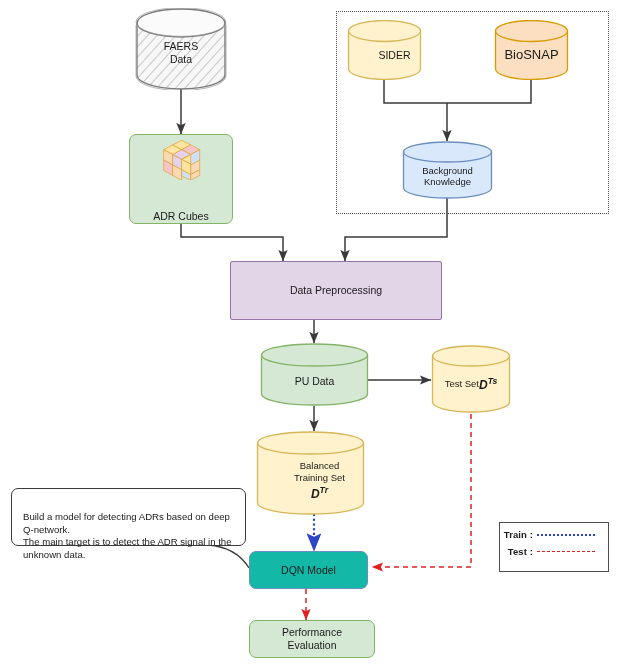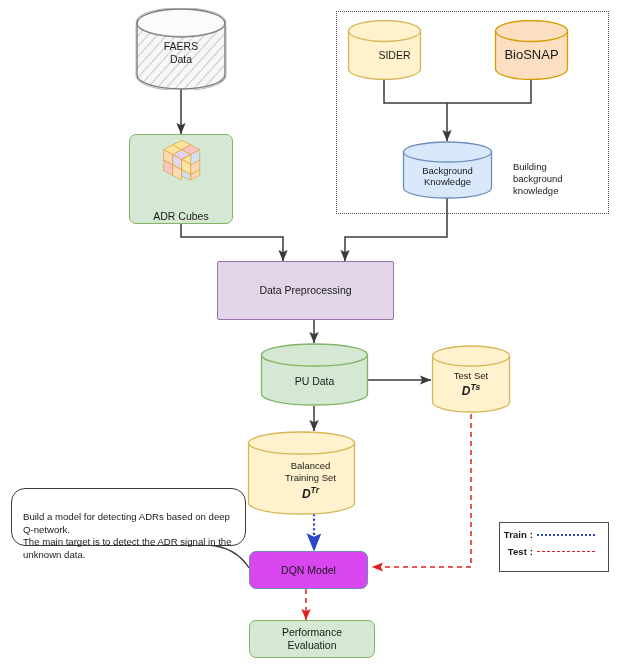--- a/index.html
+++ b/index.html
@@ -10,38 +10,38 @@
   svg.layer{position:absolute;left:0;top:0;width:618px;height:666px;overflow:visible;}
   .node{position:absolute;box-sizing:border-box;display:flex;align-items:center;
         justify-content:center;text-align:center;line-height:1.22;}
   .lbl{white-space:pre-line;}
 
   
   .box{border-radius:2px;gap:28px;}
   .rbox{border-radius:7px;}
   .green-fill{background:#d5e8d4;border:1.3px solid #82b366;}
   .purple-fill{background:#e1d5e7;border:1.3px solid #9673a6;}
-  .blue-fill{background:#d946ef;border:1.3px solid #6c8ebf;}
+  .blue-fill{background:#14b8a6;border:1.3px solid #6c8ebf;}
 
   
   .cyl{position:absolute;}
   .cyl .cyl-svg{position:absolute;left:0;top:0;}
   .cyl .cyl-txt{position:absolute;left:0;right:0;display:flex;align-items:center;
                 justify-content:center;text-align:center;line-height:1.2;}
 
   .sup{font-style:italic;font-weight:bold;}
   .sup sup{font-size:.72em;font-weight:bold;font-style:italic;margin-top:22px;}
 
   
   .group-frame{position:absolute;border:1.2px dotted #4d4d4d;background:transparent;}
   .group-cap{position:absolute;line-height:1.28;text-align:left;white-space:pre-line;}
 
   
   .callout{position:absolute;background:#ffffff;border:1.3px solid #3a3a3a;
-           border-radius:14px;box-sizing:border-box;padding:9px 10px 8px 11px;
+           border-radius:7px;box-sizing:border-box;padding:9px 10px 8px 11px;
            line-height:1.33;white-space:pre-line;text-align:left;}
 
   
   .legend{position:absolute;background:#ffffff;border:1.5px solid #4d4d4d;
           box-sizing:border-box;display:flex;flex-direction:column;
           justify-content:center;align-items:flex-end;padding:0 13px 8px 0;gap:6px;}
   .legend-row{display:flex;align-items:center;gap:4px;}
   .legend-row .lg-label{font-weight:bold;font-size:9.5px;letter-spacing:.1px;}
   .legend-row .lg-line{width:58px;height:0;}
   .lg-train{border-top:2px dotted #2b44c8;}
@@ -93,23 +93,20 @@
     </g>
 
     <path d="M314,515 L314,551" fill="none" stroke="#2b44c8" stroke-width="2.4" stroke-dasharray="0.1 4.6" stroke-linecap="round" marker-end="url(#arrBlue)"></path>
 
     <path d="M471,414 L471,567 L372,567" fill="none" stroke="#e02020" stroke-width="1.5" stroke-dasharray="5 4" marker-end="url(#arrRed)"></path>
 
     <path d="M306,589 L306,620" fill="none" stroke="#e02020" stroke-width="1.5" stroke-dasharray="5 4" marker-end="url(#arrRed)"></path>
   </svg>
 
   <div class="group-frame" style="left:336px;top:11px;width:271px;height:201px;"></div>
-  <div class="group-cap" style="left:513px;top:161px;width:86px;font-size:9.5px;">Building
-background
-knowledge</div>
 
   <div class="cyl" style="left:134px;top:8px;width:94px;height:82px;">
     <svg class="cyl-svg" width="94" height="82" viewBox="0 0 94 82">
       <path d="M3,15 L3,67 a44,14 0 0,0 88,0 L91,15 z" fill="url(#hatch)" stroke="#7a7a7a" stroke-width="1.4"></path>
       <ellipse cx="47" cy="15" rx="44" ry="14" fill="#fbfbfb" stroke="#7a7a7a" stroke-width="1.4"></ellipse>
       <path d="M2,17 L2,68 a45,14.5 0 0,0 90,0 L92,17" fill="none" stroke="#9a9a9a" stroke-width="0.9" opacity=".8"></path>
       <ellipse cx="47" cy="14" rx="45" ry="14.3" fill="none" stroke="#9a9a9a" stroke-width="0.9" opacity=".75"></ellipse>
     </svg>
     <div class="cyl-txt lbl" style="top:28px;height:34px;font-size:10.5px;">FAERS
 Data</div>
@@ -166,44 +163,44 @@
 
   <div class="cyl" style="left:402px;top:141px;width:91px;height:58px;">
     <svg class="cyl-svg" width="91" height="58" viewBox="0 0 91 58">
       <path d="M1.5,11 L1.5,47 a44,10 0 0,0 88,0 L89.5,11 z" fill="#dae8fc" stroke="#6c8ebf" stroke-width="1.3"></path>
       <ellipse cx="45.5" cy="11" rx="44" ry="10" fill="#dae8fc" stroke="#6c8ebf" stroke-width="1.3"></ellipse>
     </svg>
     <div class="cyl-txt lbl" style="top:20px;height:30px;font-size:9.5px;">Background
 Knowledge</div>
   </div>
 
-  <div class="node box purple-fill" style="left:217px;top:261px;width:177px;height:59px;align-items:center;">
+  <div class="node box purple-fill" style="left:230px;top:261px;width:212px;height:59px;align-items:center;">
     <span style="font-size:10.5px;">Data Preprocessing</span>
   </div>
 
   <div class="cyl" style="left:260px;top:343px;width:109px;height:63px;">
     <svg class="cyl-svg" width="109" height="63" viewBox="0 0 109 63">
       <path d="M1.5,12 L1.5,51 a53,11 0 0,0 106,0 L107.5,12 z" fill="#d5e8d4" stroke="#82b366" stroke-width="1.3"></path>
       <ellipse cx="54.5" cy="12" rx="53" ry="11" fill="#d5e8d4" stroke="#82b366" stroke-width="1.3"></ellipse>
     </svg>
     <div class="cyl-txt" style="top:29px;height:18px;font-size:10.5px;">PU Data</div>
   </div>
 
   <div class="cyl" style="left:431px;top:345px;width:80px;height:69px;">
     <svg class="cyl-svg" width="80" height="69" viewBox="0 0 80 69">
       <path d="M1.5,11 L1.5,57 a38.5,10 0 0,0 77,0 L78.5,11 z" fill="#fff2cc" stroke="#d6b656" stroke-width="1.3"></path>
       <ellipse cx="40" cy="11" rx="38.5" ry="10" fill="#fff2cc" stroke="#d6b656" stroke-width="1.3"></ellipse>
     </svg>
-    <div class="cyl-txt" style="top:22px;height:34px;flex-direction:column;font-size:9.5px;">
+    <div class="cyl-txt" style="top:22px;height:34px;font-size:9.5px;">
       <span>Test Set</span>
       <span class="sup" style="font-size:12px;margin-top:1px;"><span>D</span><sup>Ts</sup></span>
     </div>
   </div>
 
-  <div class="cyl" style="left:247px;top:431px;width:127px;height:85px;">
+  <div class="cyl" style="left:256px;top:431px;width:127px;height:85px;">
     <svg class="cyl-svg" width="109" height="85" viewBox="0 0 109 85">
       <path d="M1.5,12 L1.5,72 a53,11 0 0,0 106,0 L107.5,12 z" fill="#fff2cc" stroke="#d6b656" stroke-width="1.3"></path>
       <ellipse cx="54.5" cy="12" rx="53" ry="11" fill="#fff2cc" stroke="#d6b656" stroke-width="1.3"></ellipse>
     </svg>
     <div class="cyl-txt lbl" style="top:25px;height:50px;flex-direction:column;font-size:9.5px;">
       <span style="white-space:pre-line;">Balanced
 Training Set</span>
       <span class="sup" style="font-size:12px;margin-top:2px;"><span>D</span><sup>Tr</sup></span>
     </div>
   </div>

